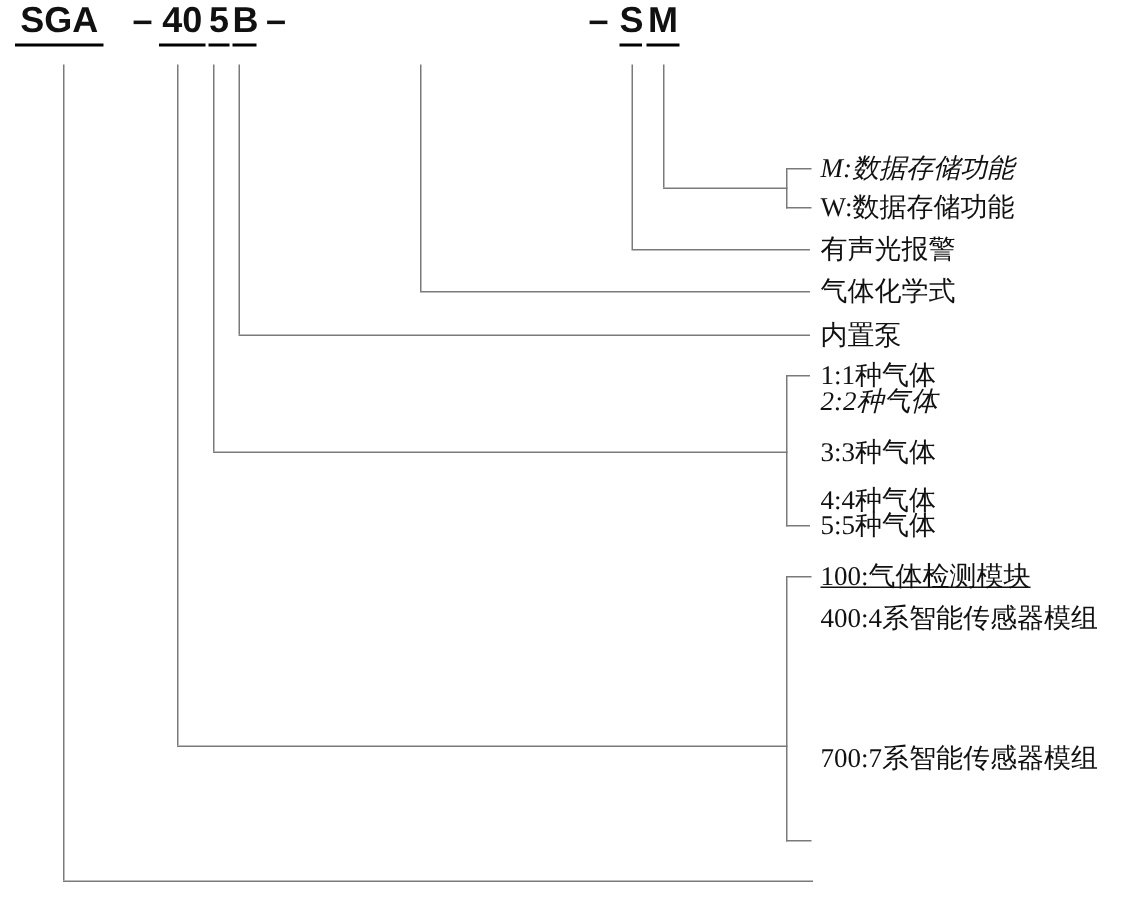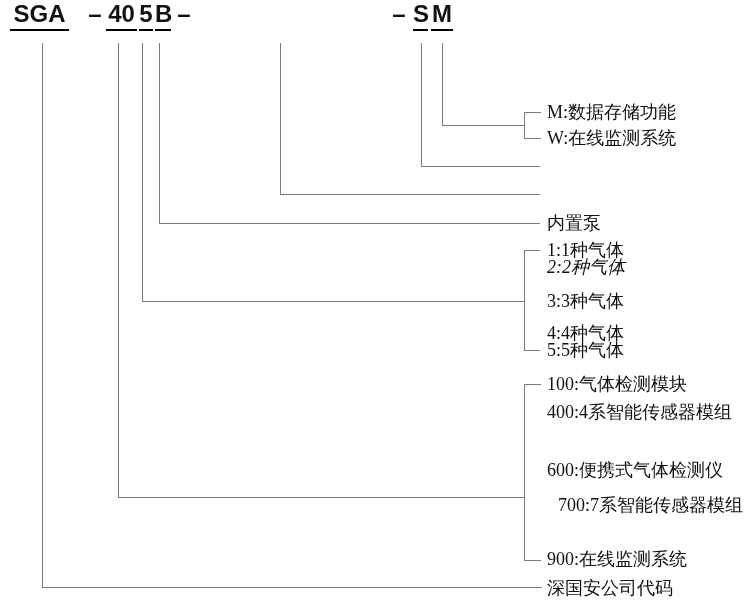--- a/index.html
+++ b/index.html
@@ -86,31 +86,30 @@
   <div class="hl" style="left:524px;top:138px;width:17px;"></div>
 
   <div class="vl" style="left:524px;top:250px;height:101px;"></div>
   <div class="hl" style="left:524px;top:250px;width:16px;"></div>
   <div class="hl" style="left:524px;top:350px;width:16px;"></div>
 
   <div class="vl" style="left:524px;top:384px;height:177px;"></div>
   <div class="hl" style="left:524px;top:384px;width:17px;"></div>
   <div class="hl" style="left:524px;top:560px;width:17px;"></div>
 
-  <div class="lbl" style="top:101px;">M:数据存储功能</div>
-  <div class="lbl" style="top:127px;">W:在线监测系统</div>
+  <div class="lbl" style="top:101px;font-style:italic;">M:数据存储功能</div>
+  <div class="lbl" style="top:127px;">W:数据存储功能</div>
+  <div class="lbl" style="top:155px;">有声光报警</div>
+  <div class="lbl" style="top:183px;">气体化学式</div>
   <div class="lbl" style="top:212px;">内置泵</div>
 
   <div class="lbl" style="top:239px;">1:1种气体</div>
   <div class="lbl" style="top:256px;font-style:italic;">2:2种气体</div>
   <div class="lbl" style="top:290px;">3:3种气体</div>
   <div class="lbl" style="top:322px;">4:4种气体</div>
   <div class="lbl" style="top:339px;">5:5种气体</div>
 
-  <div class="lbl" style="top:373px;">100:气体检测模块</div>
+  <div class="lbl" style="top:373px;text-decoration:underline;">100:气体检测模块</div>
   <div class="lbl" style="top:401px;">400:4系智能传感器模组</div>
-  <div class="lbl" style="top:459px;">600:便携式气体检测仪</div>
-  <div class="lbl" style="top:494px;margin-left:11px;">700:7系智能传感器模组</div>
-  <div class="lbl" style="top:548px;">900:在线监测系统</div>
+  <div class="lbl" style="top:494px;">700:7系智能传感器模组</div>
 
-  <div class="lbl" style="top:577px;">深国安公司代码</div>
 
 </div>
 
 </body></html>

